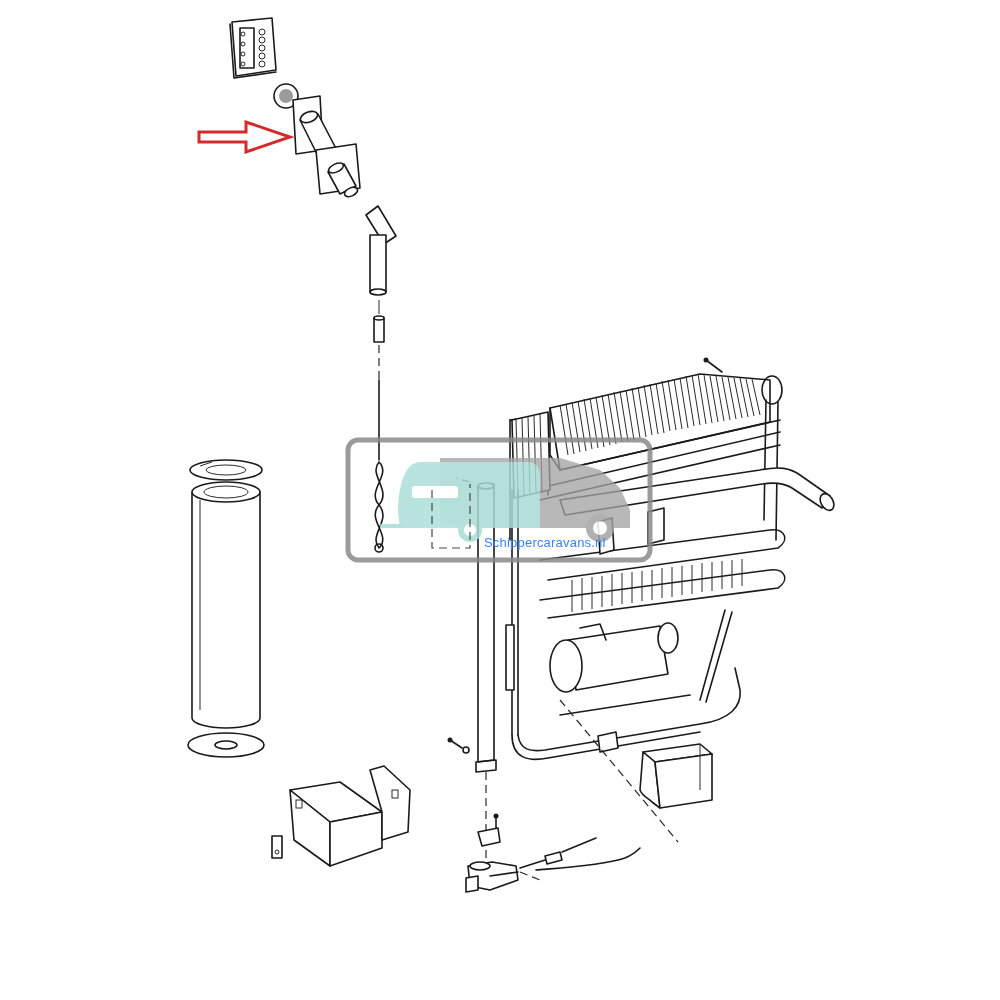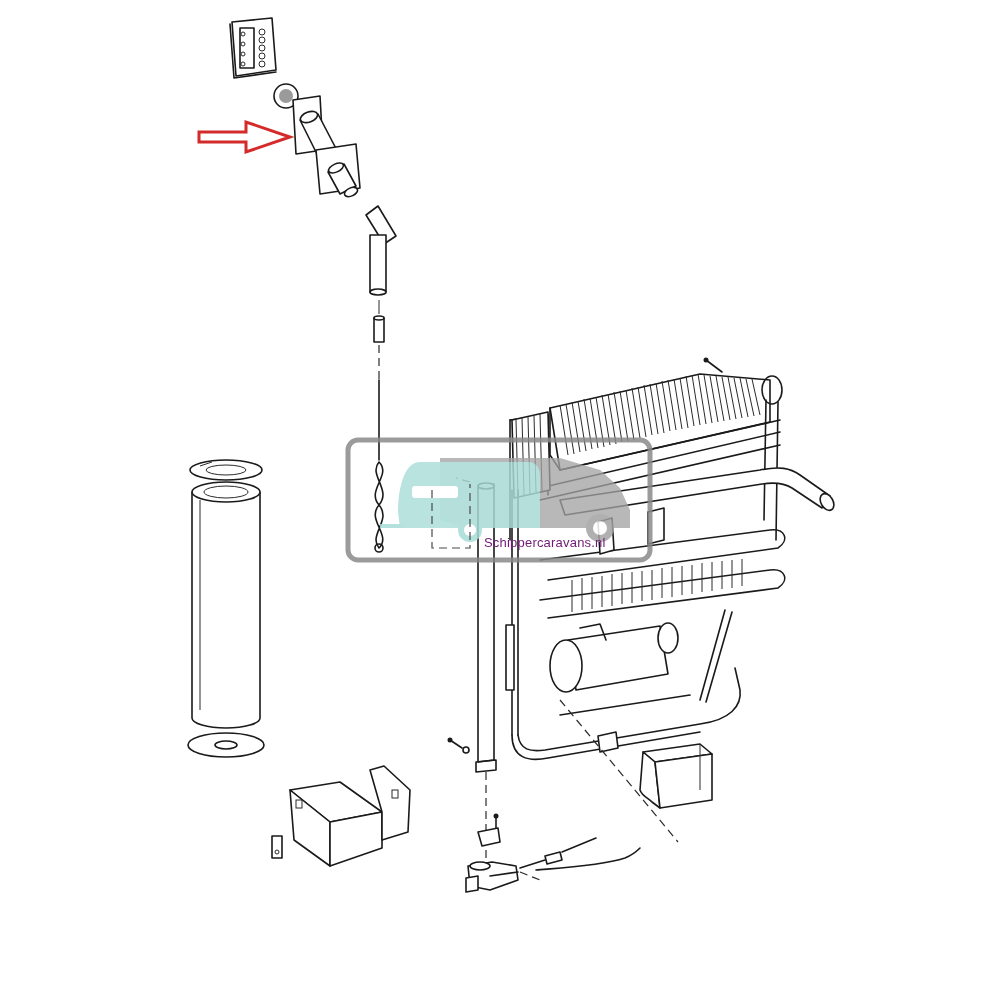--- a/index.html
+++ b/index.html
@@ -4,21 +4,21 @@
 <style>
   html, body { margin:0; padding:0; background:#ffffff; }
   body { width:1000px; height:1000px; position:relative; overflow:hidden;
          font-family:"Liberation Sans", sans-serif; }
   #stage { position:absolute; left:0; top:0; width:1000px; height:1000px; }
   .ln { fill:none; stroke:#1a1a1a; stroke-width:1.6; stroke-linecap:round; stroke-linejoin:round; }
   .thin { fill:none; stroke:#2a2a2a; stroke-width:1; }
   .dash { fill:none; stroke:#2a2a2a; stroke-width:1.2; stroke-dasharray:8 5; }
   .wf { fill:#ffffff; stroke:#1a1a1a; stroke-width:1.6; stroke-linejoin:round; }
   #watermark-label { position:absolute; left:484px; top:535px; font-size:13px;
-                     color:#701a75; letter-spacing:0.2px;text-align:center; }
+                     color:#3b82f6; letter-spacing:0.2px;text-align:center; }
 </style>
 </head>
 <body>
 
 <div id="stage">
 <svg width="1000" height="1000" viewBox="0 0 1000 1000" xmlns="http://www.w3.org/2000/svg">
 
   <g>
     <path class="wf" d="M232 22 L272 18 L276 70 L236 76 Z"></path>
     <path class="ln" d="M230 24 L234 78 L276 72"></path>

